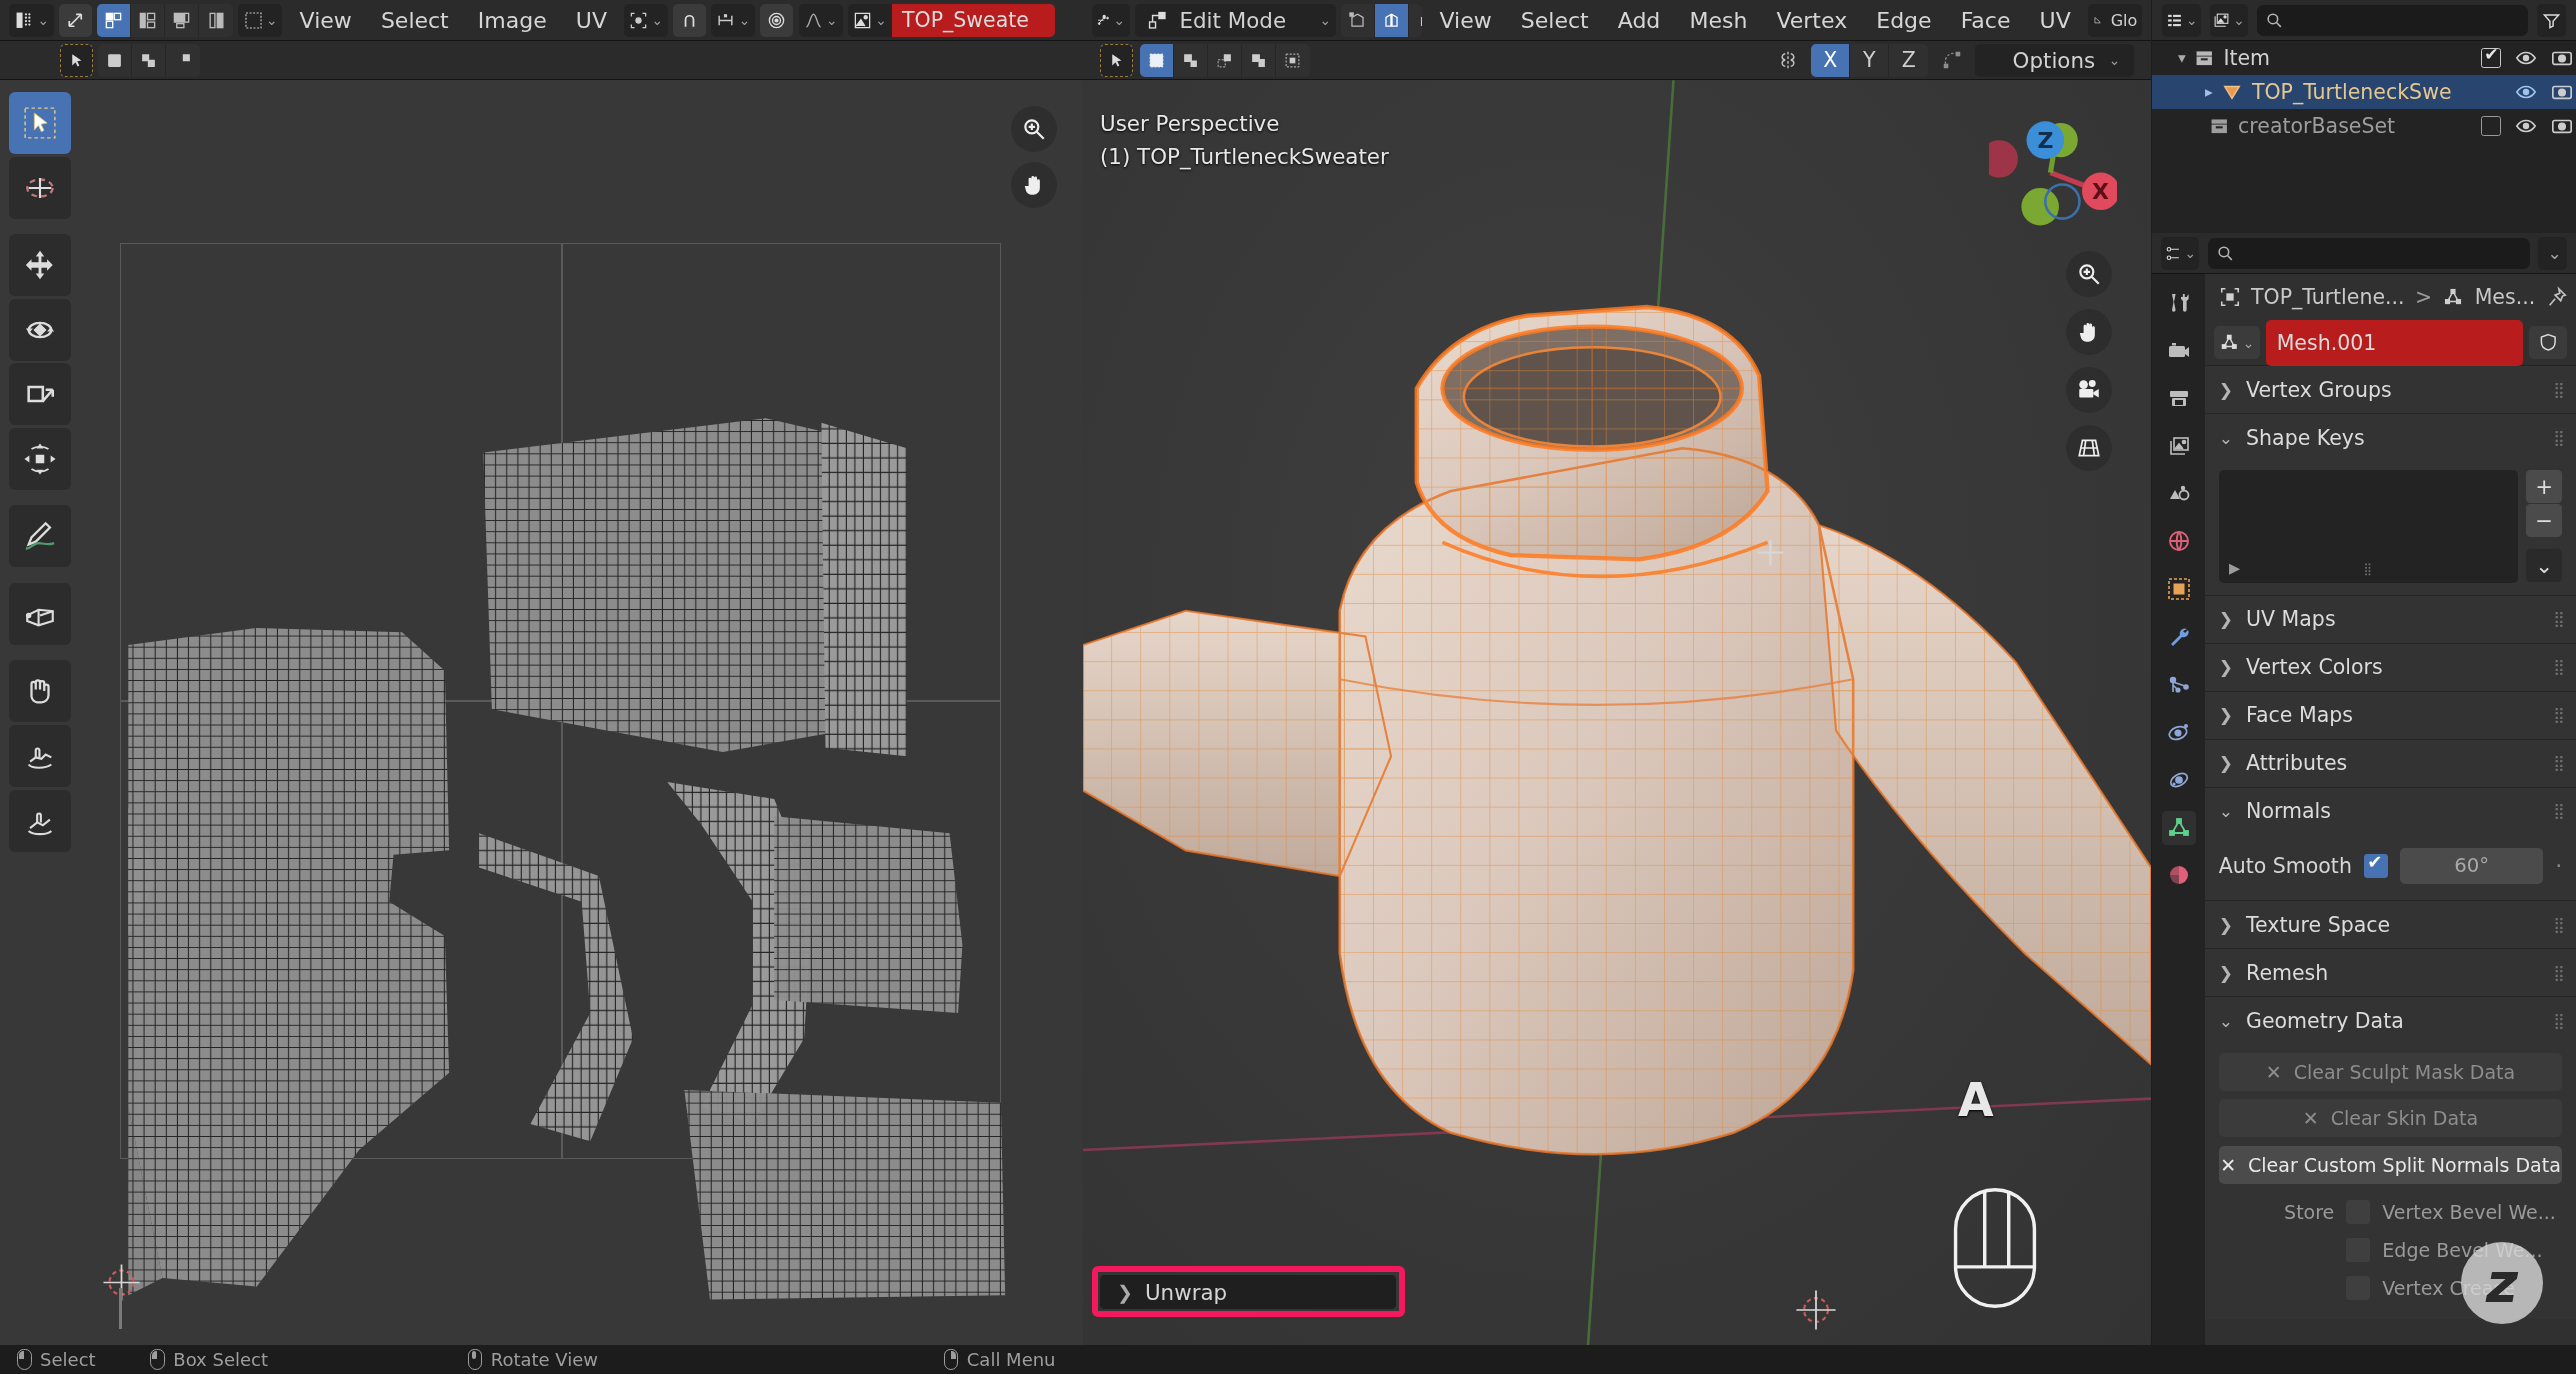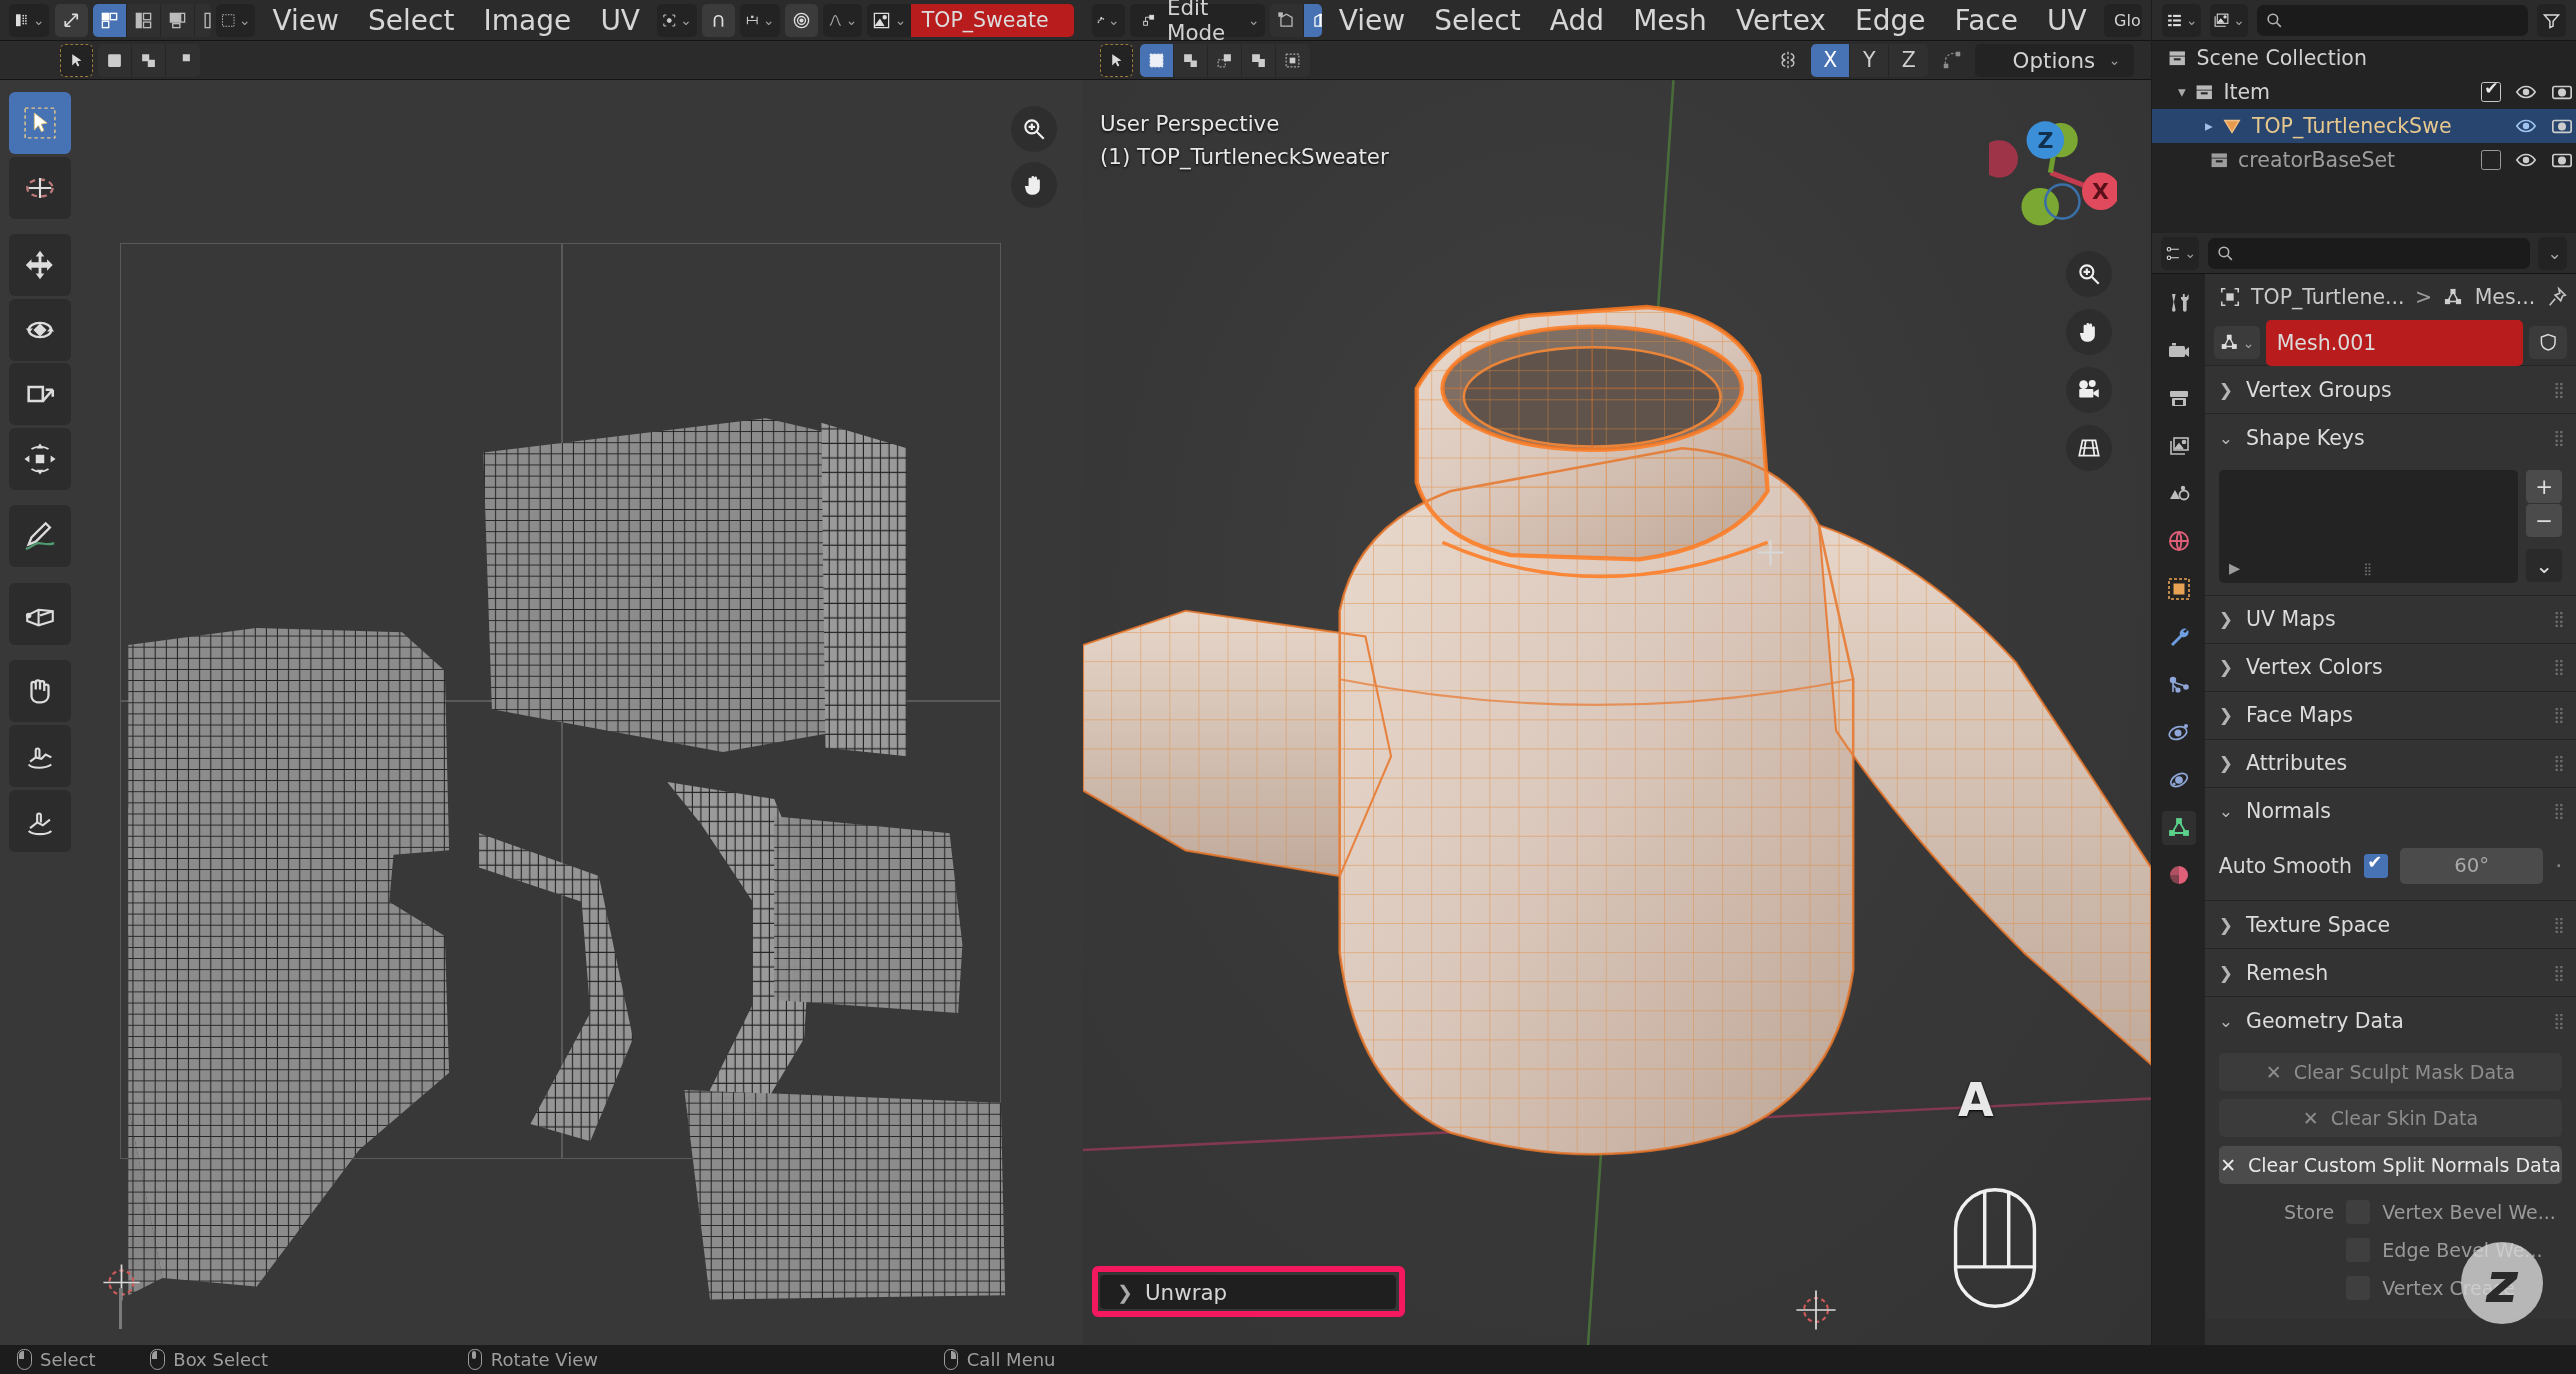--- a/index.html
+++ b/index.html
@@ -15,21 +15,21 @@
   
   .hdr {
     background: #2b2b2b;
     height: 41px;
     display: flex; align-items: center;
     gap: 5.1px;
     padding: 0 8.6px;
     border-bottom: 0.9px solid #141414;
   }
   .menu-item {
-    font-size: 28px; color: #d6d6d6;
+    font-size: 22px; color: #d6d6d6;
     padding: 3.4px 12px; border-radius: 4.3px; white-space: nowrap;
   }
   .btn {
     background: #303030; border-radius: 5.1px;
     height: 33px; min-width: 33px;
     display: flex; align-items: center; justify-content: center;
     color: #d2d2d2; font-size: 19px; padding: 0 5.1px;
   }
   .btn.dark { background: #232323; }
   .btn.grey { background: #3b3b3b; }
@@ -690,30 +690,20 @@
         <span title=""></span>
       </div>
       <div class="btn dark" style="min-width:29px;">
         <svg width="19" height="19" viewBox="0 0 24 24" fill="none" stroke="#ddd" stroke-width="1.8">
             <path d="M3 5h18l-7 8v6l-4 2v-8z"></path>
           </svg>
       </div>
     </div>
 
     <div>
-      <div class="out-row">
-        <span style="display:inline-block;">
-          <svg width="20.5" height="20.5" viewBox="0 0 24 24" fill="#b9b9b9">
-              <rect x="3" y="4" width="18" height="5"></rect>
-              <rect x="3" y="10" width="18" height="10"></rect>
-              <rect x="8" y="12" width="8" height="2.5" fill="#2b2b2b"></rect>
-            </svg>
-        </span>
-        <span>Scene Collection</span>
-      </div>
 
       <div class="out-row" style="padding-left:26px;">
         <span style="font-size:15.4px;color:#aaa;">▾</span>
         <span>
           <svg width="20.5" height="20.5" viewBox="0 0 24 24" fill="#b9b9b9">
               <rect x="3" y="4" width="18" height="5"></rect>
               <rect x="3" y="10" width="18" height="10"></rect>
               <rect x="8" y="12" width="8" height="2.5" fill="#2b2b2b"></rect>
             </svg>
         </span>

